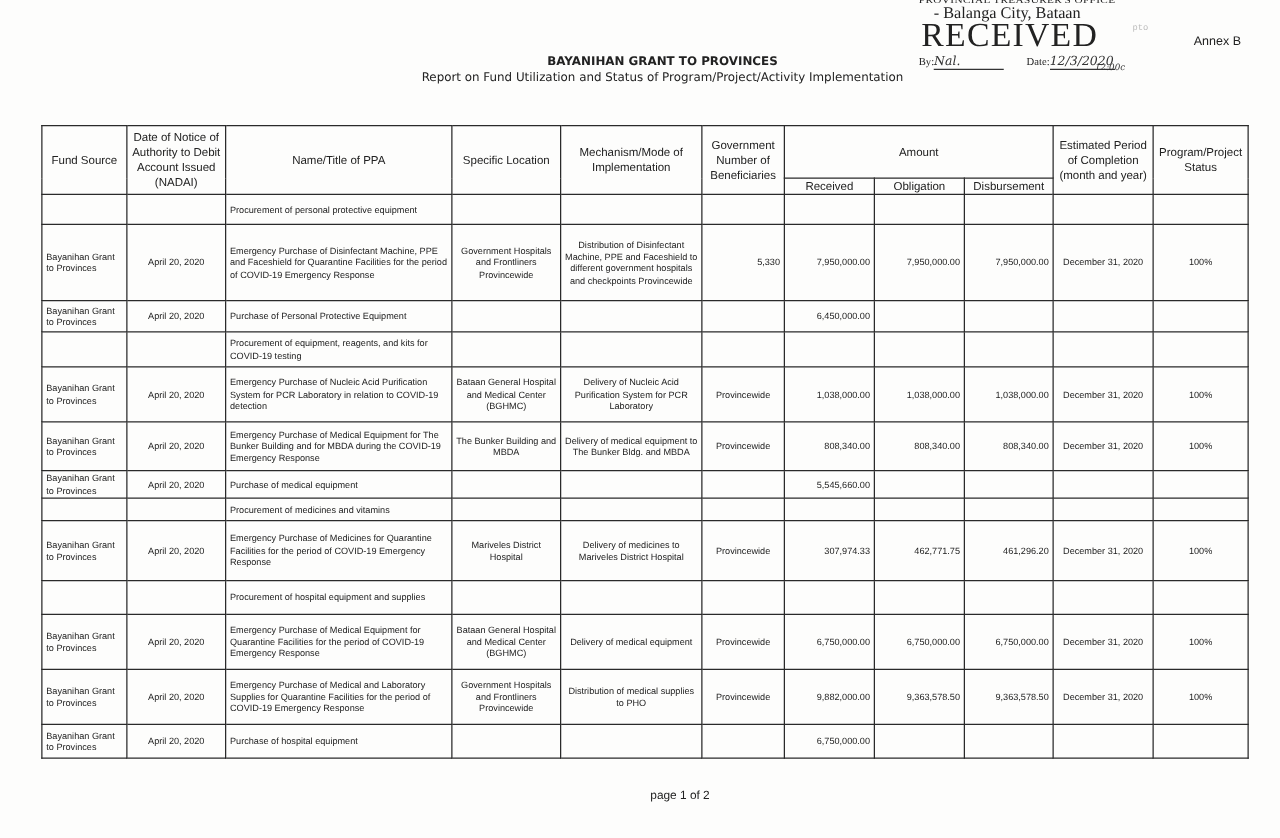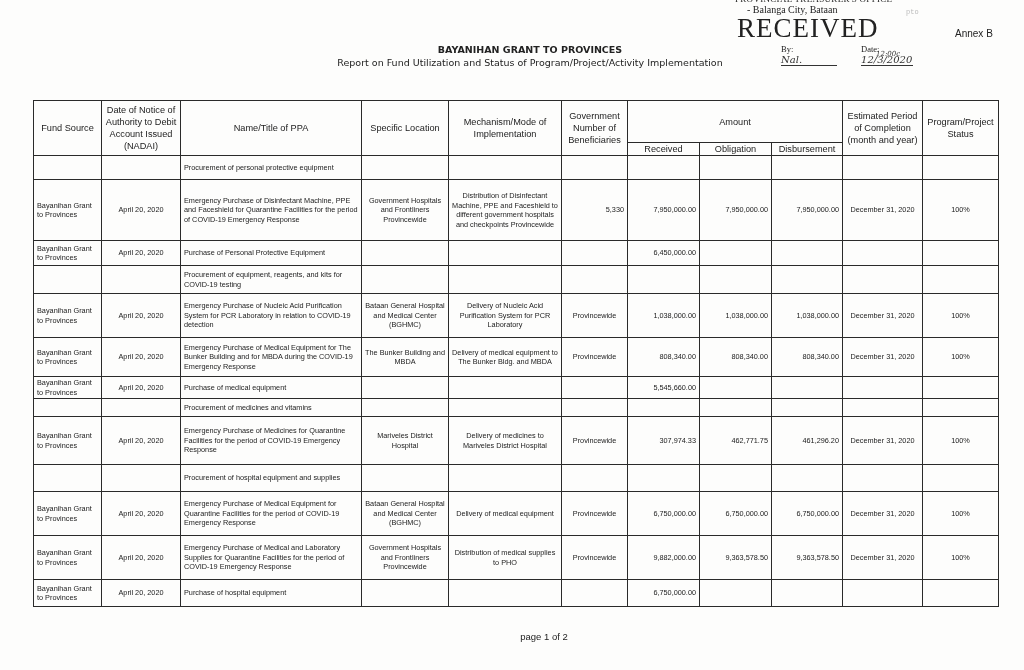--- a/index.html
+++ b/index.html
@@ -14,31 +14,31 @@
       position: absolute; left: 300px; top: 44px; width: 460px;
       text-align: center; font-family: "DejaVu Sans", sans-serif;
       font-size: 9.5px; line-height: 12.5px; color: #222;
     }
     .title-block .t1 { font-weight: bold; font-size: 9.5px; }
     .stamp {
       position: absolute; left: 735px; top: 0px; width: 190px;
       font-family: "Liberation Serif", serif; color: #222;
     }
     .stamp .office { font-size: 9px; letter-spacing: 0.3px; margin-top: -4px; line-height: 11px; transform: scaleY(0.8); transform-origin: top; }
-    .stamp .city { font-size: 10px; padding-left: 12px; line-height: 9px; margin-top: -2px; }
+    .stamp .city { font-size: 13px; padding-left: 12px; line-height: 9px; margin-top: -2px; }
     .stamp .received { font-size: 27px; letter-spacing: 1px; line-height: 28px; padding-left: 2px; }
-    .stamp .sig-line { font-size: 8.5px; margin-top: 2px; display: flex; gap: 18px; align-items: flex-end; margin-left: 46px; }
+    .stamp .sig-line { font-size: 8.5px; margin-top: 2px; display: flex; gap: 18px; align-items: flex-end; }
     .stamp .sig-line .by-val, .stamp .sig-line .date-val {
       display: inline-block; border-bottom: 1px solid #333;
       font-family: "DejaVu Serif", serif; font-style: italic; font-size: 10px; color: #333;
     }
     .stamp .by-val { width: 56px; }
     .stamp .date-val { width: 52px; }
     .stamp .time-val { position: absolute; left: 141px; top: 50px; font-size: 7px; font-style: italic; font-family: "DejaVu Serif", serif; color: #333; }
-    .pto-mark { position: absolute; left: 906px; top: 8px; font-size: 7px; color: #bbb; font-family: Liberation Mono, monospace; }
+    .pto-mark { position: absolute; left: 906px; top: 19px; font-size: 7px; color: #bbb; font-family: Liberation Mono, monospace; }
     .annex {
       position: absolute; left: 955px; top: 28px;
       font-size: 10px; color: #222;
     }
     table.report {
       position: absolute; left: 33px; top: 100px;
       border-collapse: collapse; table-layout: fixed;
       width: 965px;
     }
     table.report td, table.report th {

